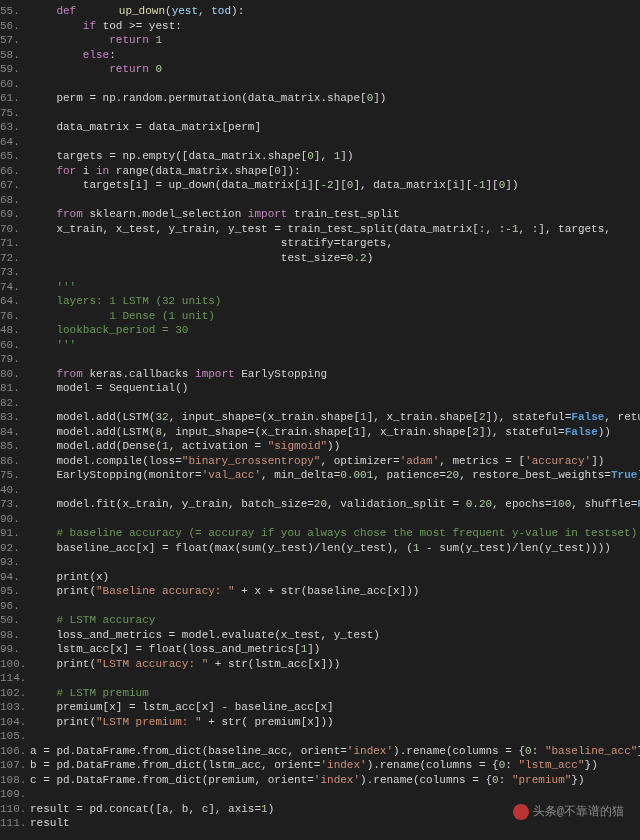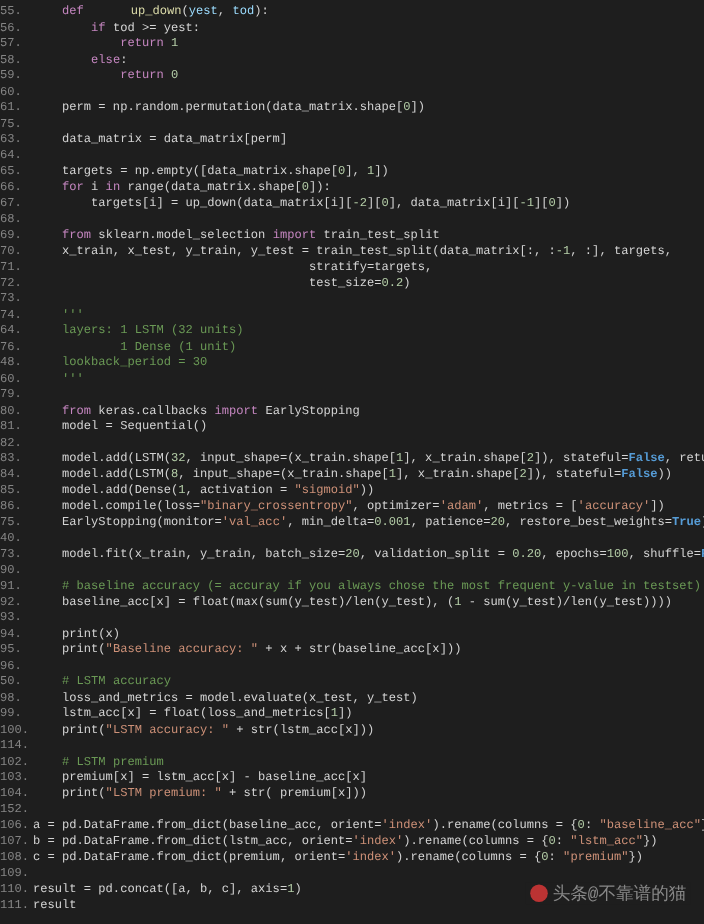--- a/index.html
+++ b/index.html
@@ -28,26 +28,26 @@
 .fn { color: #dcdcaa; padding-left: 36px; }
 .str { color: #ce9178; }
 .num { color: #b5cea8; }
 .cmt { color: #6a9955; }
 .bool { color: #569cd6; font-weight: bold; }
 .id { color: #9cdcfe; text-align: right; }
 .watermark {
   position: absolute;
   bottom: 18px;
   right: 12px;
-  font-size: 16px;
+  font-size: 12px;
   color: #888;
   background: rgba(30,30,30,0.8);
   padding: 2px 4px;
   display: flex;
-  align-items: flex-end;
+  align-items: center;
   gap: 4px;
 }
 .watermark-icon {
   width: 16px; height: 16px;
   border-radius: 50%;
   background: #b33;
   display: inline-block;
 }
 </style>
 </head>
@@ -98,21 +98,21 @@
       <div>95.</div>
       <div>96.</div>
       <div>50.</div>
       <div>98.</div>
       <div>99.</div>
       <div>100.</div>
       <div>114.</div>
       <div>102.</div>
       <div>103.</div>
       <div>104.</div>
-      <div>152.</div>
+      <div>105.</div>
       <div>106.</div>
       <div>107.</div>
       <div>108.</div>
       <div>109.</div>
       <div>110.</div>
       <div>111.</div>
     </div>
   <div class="code" id="code"><div><span>    </span><span class="kw">def </span><span class="fn">up_down</span><span>(</span><span class="id">yest</span><span>, </span><span class="id">tod</span><span>):</span></div><div><span>        </span><span class="kw">if </span><span>tod &gt;= yest:</span></div><div><span>            </span><span class="kw">return </span><span class="num">1</span></div><div><span>        </span><span class="kw">else</span><span>:</span></div><div><span>            </span><span class="kw">return </span><span class="num">0</span></div><div>&nbsp;</div><div><span>    perm = np.random.permutation(data_matrix.shape[</span><span class="num">0</span><span>])</span></div><div>&nbsp;</div><div><span>    data_matrix = data_matrix[perm]</span></div><div>&nbsp;</div><div><span>    targets = np.empty([data_matrix.shape[</span><span class="num">0</span><span>], </span><span class="num">1</span><span>])</span></div><div><span>    </span><span class="kw">for </span><span>i </span><span class="kw">in </span><span>range(data_matrix.shape[</span><span class="num">0</span><span>]):</span></div><div><span>        targets[i] = up_down(data_matrix[i][</span><span class="num">-2</span><span>][</span><span class="num">0</span><span>], data_matrix[i][</span><span class="num">-1</span><span>][</span><span class="num">0</span><span>])</span></div><div>&nbsp;</div><div><span>    </span><span class="kw">from </span><span>sklearn.model_selection </span><span class="kw">import </span><span>train_test_split</span></div><div><span>    x_train, x_test, y_train, y_test = train_test_split(data_matrix[:, :</span><span class="num">-1</span><span>, :], targets,</span></div><div><span>                                      stratify=targets,</span></div><div><span>                                      test_size=</span><span class="num">0.2</span><span>)</span></div><div>&nbsp;</div><div><span>    </span><span class="cmt">'''</span></div><div><span class="cmt">    layers: 1 LSTM (32 units)</span></div><div><span class="cmt">            1 Dense (1 unit)</span></div><div><span class="cmt">    lookback_period = 30</span></div><div><span class="cmt">    '''</span></div><div>&nbsp;</div><div><span>    </span><span class="kw">from </span><span>keras.callbacks </span><span class="kw">import </span><span>EarlyStopping</span></div><div><span>    model = Sequential()</span></div><div>&nbsp;</div><div><span>    model.add(LSTM(</span><span class="num">32</span><span>, input_shape=(x_train.shape[</span><span class="num">1</span><span>], x_train.shape[</span><span class="num">2</span><span>]), stateful=</span><span class="bool">False</span><span>, return_sequences=</span></div><div><span>    model.add(LSTM(</span><span class="num">8</span><span>, input_shape=(x_train.shape[</span><span class="num">1</span><span>], x_train.shape[</span><span class="num">2</span><span>]), stateful=</span><span class="bool">False</span><span>))</span></div><div><span>    model.add(Dense(</span><span class="num">1</span><span>, activation = </span><span class="str">"sigmoid"</span><span>))</span></div><div><span>    model.compile(loss=</span><span class="str">"binary_crossentropy"</span><span>, optimizer=</span><span class="str">'adam'</span><span>, metrics = [</span><span class="str">'accuracy'</span><span>])</span></div><div><span>    EarlyStopping(monitor=</span><span class="str">'val_acc'</span><span>, min_delta=</span><span class="num">0.001</span><span>, patience=</span><span class="num">20</span><span>, restore_best_weights=</span><span class="bool">True</span><span>)</span></div><div>&nbsp;</div><div><span>    model.fit(x_train, y_train, batch_size=</span><span class="num">20</span><span>, validation_split = </span><span class="num">0.20</span><span>, epochs=</span><span class="num">100</span><span>, shuffle=</span><span class="bool">False</span></div><div>&nbsp;</div><div><span>    </span><span class="cmt"># baseline accuracy (= accuray if you always chose the most frequent y-value in testset)</span></div><div><span>    baseline_acc[x] = float(max(sum(y_test)/len(y_test), (</span><span class="num">1</span><span> - sum(y_test)/len(y_test))))</span></div><div>&nbsp;</div><div><span>    print(x)</span></div><div><span>    print(</span><span class="str">"Baseline accuracy: "</span><span> + x + str(baseline_acc[x]))</span></div><div>&nbsp;</div><div><span>    </span><span class="cmt"># LSTM accuracy</span></div><div><span>    loss_and_metrics = model.evaluate(x_test, y_test)</span></div><div><span>    lstm_acc[x] = float(loss_and_metrics[</span><span class="num">1</span><span>])</span></div><div><span>    print(</span><span class="str">"LSTM accuracy: "</span><span> + str(lstm_acc[x]))</span></div><div>&nbsp;</div><div><span>    </span><span class="cmt"># LSTM premium</span></div><div><span>    premium[x] = lstm_acc[x] - baseline_acc[x]</span></div><div><span>    print(</span><span class="str">"LSTM premium: "</span><span> + str( premium[x]))</span></div><div>&nbsp;</div><div><span>a = pd.DataFrame.from_dict(baseline_acc, orient=</span><span class="str">'index'</span><span>).rename(columns = {</span><span class="num">0</span><span>: </span><span class="str">"baseline_acc"</span><span>})</span></div><div><span>b = pd.DataFrame.from_dict(lstm_acc, orient=</span><span class="str">'index'</span><span>).rename(columns = {</span><span class="num">0</span><span>: </span><span class="str">"lstm_acc"</span><span>})</span></div><div><span>c = pd.DataFrame.from_dict(premium, orient=</span><span class="str">'index'</span><span>).rename(columns = {</span><span class="num">0</span><span>: </span><span class="str">"premium"</span><span>})</span></div><div>&nbsp;</div><div><span>result = pd.concat([a, b, c], axis=</span><span class="num">1</span><span>)</span></div><div><span>result</span></div></div>
 </div>
 

